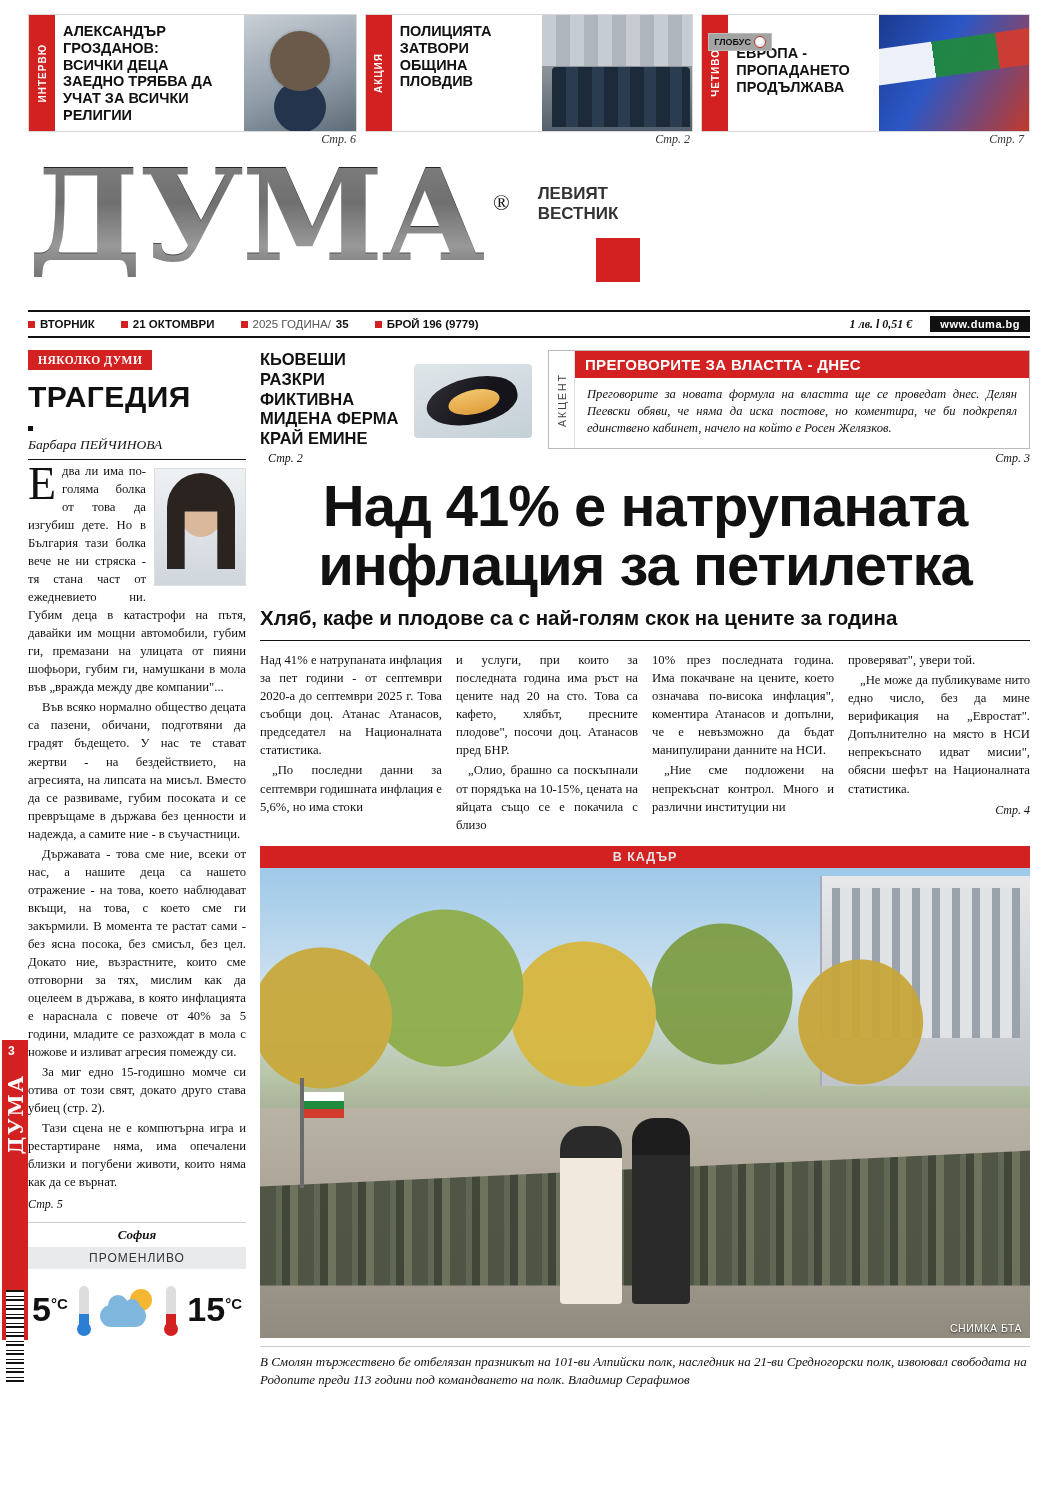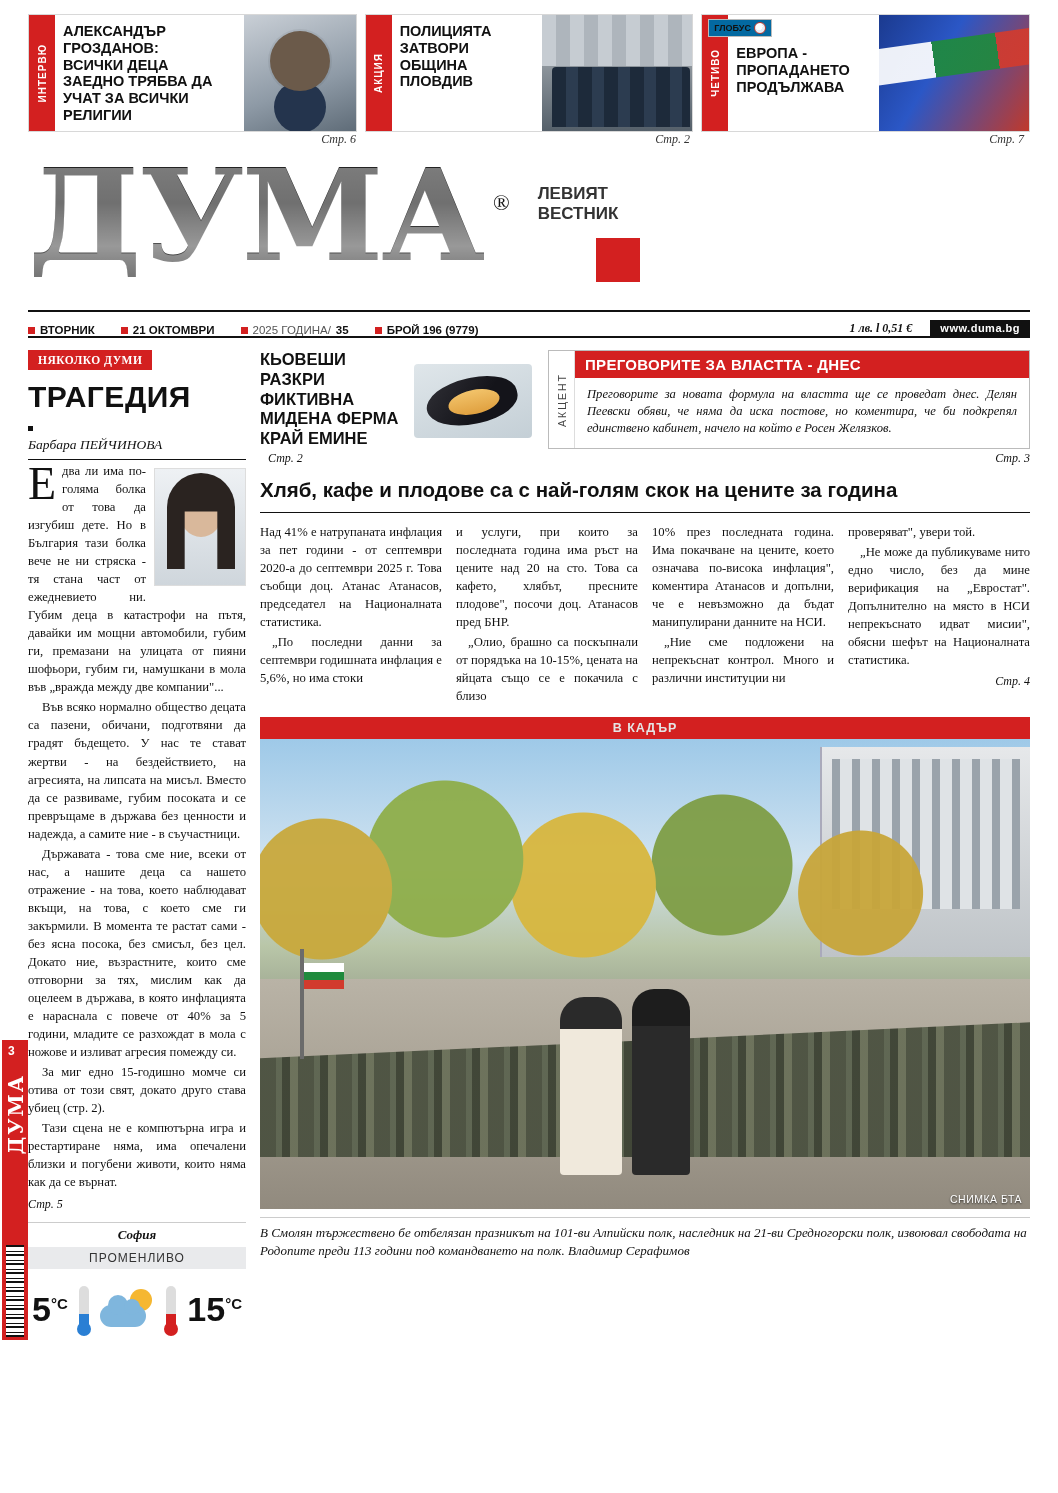--- a/index.html
+++ b/index.html
@@ -45,21 +45,21 @@
     background: repeating-linear-gradient(90deg,#1d2a3a 0 14px,#2c3c50 14px 26px);
     border-radius: 4px 4px 0 0;
   }
   .t3-photo { background: linear-gradient(120deg,#1b3a8f 0%, #2b57c6 40%, #c0392b 100%); }
   .t3-photo::after {
     content:""; position:absolute; left:-10px; top:22px; width:130%; height:36px;
     background: linear-gradient(90deg,#ffffff 0 33%, #1f8a3d 33% 66%, #d23b2e 66% 100%);
     transform: rotate(-8deg); opacity: .92;
   }
   .globus-badge {
-    position:absolute; left:6px; top:4px; z-index:3; background:#0369a1; border:1px solid #bbb;
+    position:absolute; left:6px; top:18px; z-index:3; background:#a3a3a3; border:1px solid #bbb;
     font-family:"Liberation Sans",sans-serif; font-size:9px; font-weight:bold; padding:2px 5px;
     display:flex; align-items:center; gap:3px;
   }
   .globus-badge .globe {
     width:12px;height:12px;border-radius:50%;border:1.4px solid #c0392b;
     background: radial-gradient(circle at 40% 35%, #fff 0 40%, #e7eef7 41% 100%);
   }
   .teaser-pages { display:flex; height: 18px; }
   .teaser-pages > div { flex:1; text-align:right; padding-right:6px; font-style: italic; font-size: 12px; color:#333;}
 
@@ -91,21 +91,21 @@
     overflow:hidden; border:1px solid #ccc;
   }
   .mast-avatar::after{
     content:""; position:absolute; left:16px; top:8px; width:48px;height:22px;background:#3c4a2c;border-radius:8px 8px 2px 2px;
   }
   .mast-right .pg { position:absolute; right: 8px; top: 108px; font-style: italic; font-size: 12px; }
   .mast-right .underline { position:absolute; right: 8px; top: 128px; width: 60px; height: 2px; background:#111; }
 
   
   .infobar {
-    display:flex; align-items:flex-end; border-top: 2px solid #111; border-bottom: 2px solid #111;
+    display:flex; align-items:center; border-top: 2px solid #111; border-bottom: 2px solid #111;
     height: 28px; margin-top: 6px; font-family:"Liberation Sans", sans-serif; font-size: 11.5px; font-weight:bold;
   }
   .infobar .item { display:flex; align-items:center; gap:5px; margin-right: 26px; }
   .sq { width:7px; height:7px; background:#d32020; display:inline-block; }
   .infobar .price { margin-left:auto; font-family:"Liberation Serif", serif; font-size: 12px; font-style: italic; font-weight: bold; }
   .infobar .site {
     margin-left: 18px; background:#111; color:#fff; padding: 2px 10px; font-size: 11px; letter-spacing:.5px;
   }
   .grey { color:#555; font-weight: normal; }
 
@@ -422,20 +422,21 @@
             <div class="accent-text">Преговорите за новата формула на властта ще се проведат днес. Делян Пеевски обяви, че няма да иска постове, но коментира, че би подкрепял единствено кабинет, начело на който е Росен Желязков.</div>
           </div>
         </div>
       </div>
 
       <div class="pg-line">
         <span style="margin-left:8px">Стр. 2</span>
         <span>Стр. 3</span>
       </div>
 
+      <div class="main-head">Над 41% е натрупаната инфлация за петилетка</div>
       <div class="sub-head">Хляб, кафе и плодове са с най-голям скок на цените за година</div>
 
       <div class="news-cols">
         <div class="c">
           <p class="first">Над 41% е натрупаната инфлация за пет години - от септември 2020-а до септември 2025 г. Това съобщи доц. Атанас Атанасов, председател на Националната статистика.</p>
           <p>„По последни данни за септември годишната инфлация е 5,6%, но има стоки</p>
         </div>
         <div class="c">
           <p class="first">и услуги, при които за последната година има ръст на цените над 20 на сто. Това са кафето, хлябът, пресните плодове", посочи доц. Атанасов пред БНР.</p>
           <p>„Олио, брашно са поскъпнали от порядъка на 10-15%, цената на яйцата също се е покачила с близо</p>

